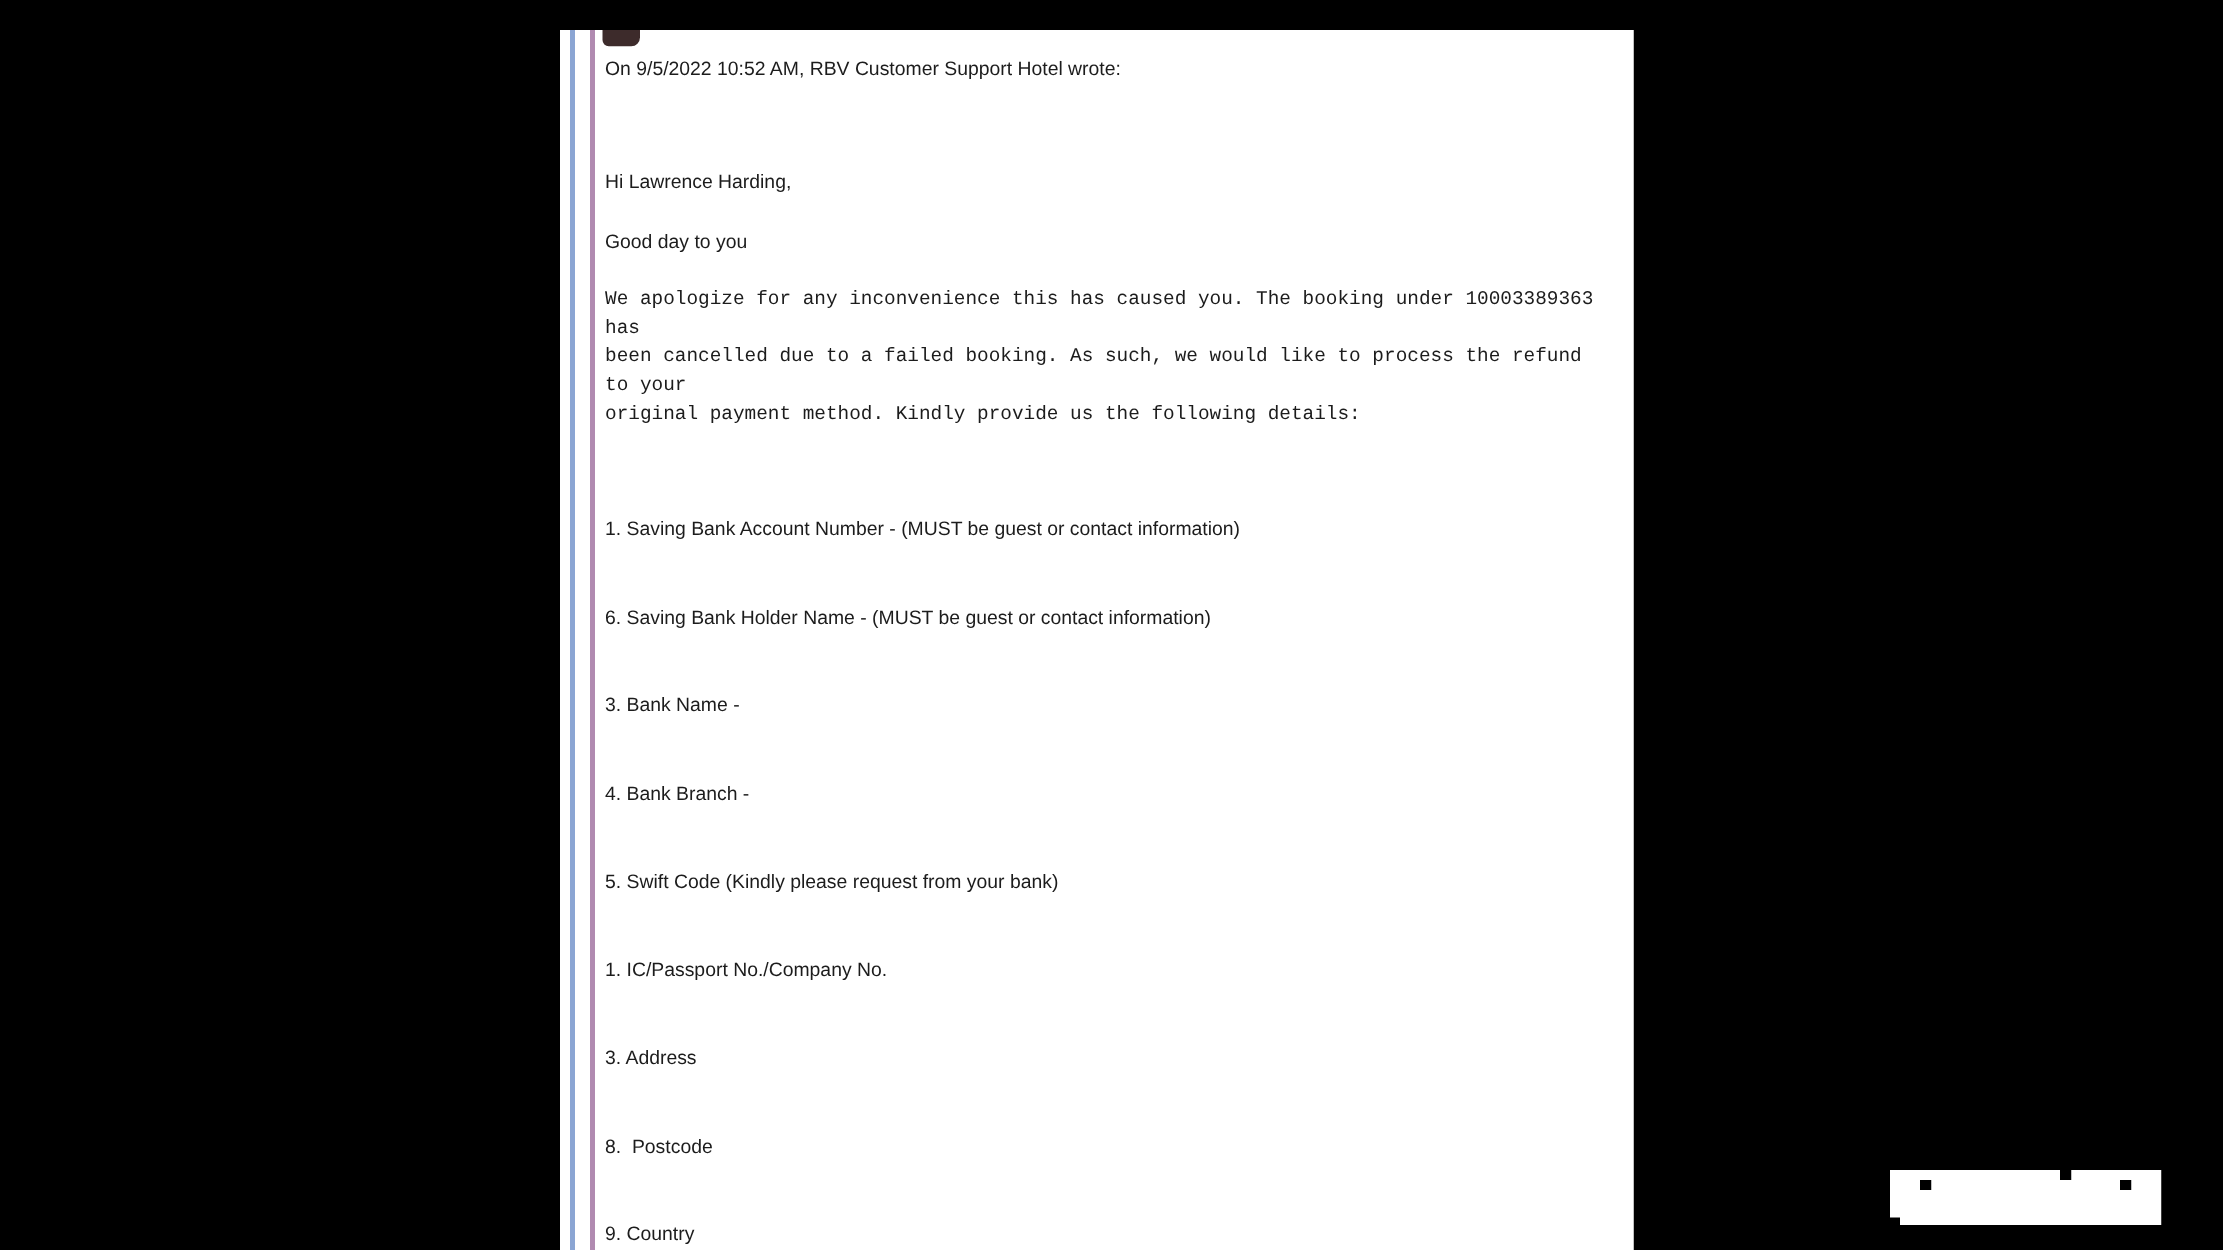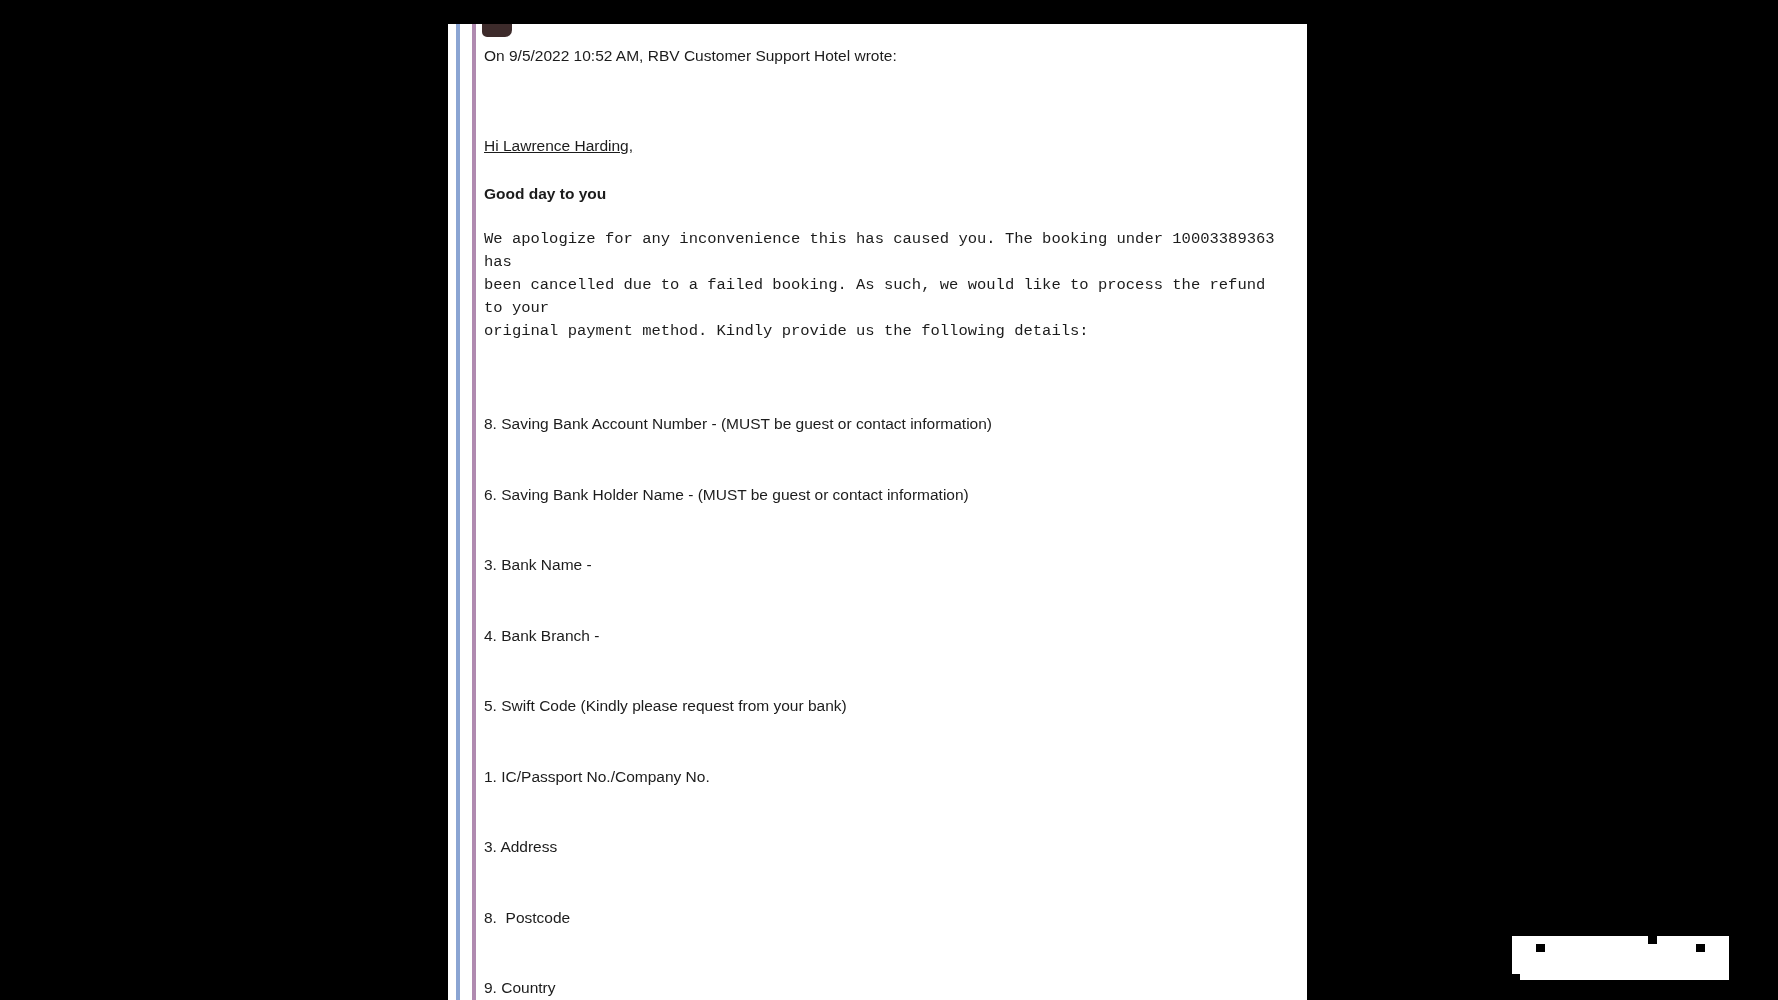--- a/index.html
+++ b/index.html
@@ -39,22 +39,22 @@
     left: 36px; top: 0;
     width: 800px;
     color: #1c1c1c;
     font-size: 15.5px;
     line-height: 23px;
   }
   .content div, .content p { margin: 0; }
   .prewrap { white-space: pre-wrap; font-family: Liberation Mono, monospace; }
 
   .quote-header   { padding-top: 20px; }
-  .greeting       { margin-top: 67px !important; text-decoration: underline; }
-  .opening        { margin-top: 25px !important; font-weight: bold; }
+  .greeting       { margin-top: 67px !important; }
+  .opening        { margin-top: 25px !important; }
   .apology        { margin-top: 23px !important; }
   .details-list   { margin-top: 22px !important; line-height: 23.5px; white-space: pre-wrap; }
 
   
   .corner-overlay {
     position: absolute;
     left: 1512px; top: 936px;
     width: 217px; height: 44px;
     background: #ffffff;
   }
@@ -79,21 +79,21 @@
 
     <div class="greeting">Hi Lawrence Harding,</div>
 
     <div class="opening">Good day to you</div>
 
     <div class="apology prewrap">We apologize for any inconvenience this has caused you. The booking under 10003389363 has
 been cancelled due to a failed booking. As such, we would like to process the refund to your
 original payment method. Kindly provide us the following details:</div>
 
     <div class="details-list">
-      <div>8. Saving Bank Account Number - (MUST be guest or contact information)</div>
+      <div>1. Saving Bank Account Number - (MUST be guest or contact information)</div>
       <div>6. Saving Bank Holder Name - (MUST be guest or contact information)</div>
       <div>3. Bank Name -</div>
       <div>4. Bank Branch -</div>
       <div>5. Swift Code (Kindly please request from your bank)</div>
       <div>1. IC/Passport No./Company No.</div>
       <div>3. Address</div>
       <div>8.  Postcode</div>
       <div>9. Country</div>
       <div>10. Telephone Number</div>
     </div>

